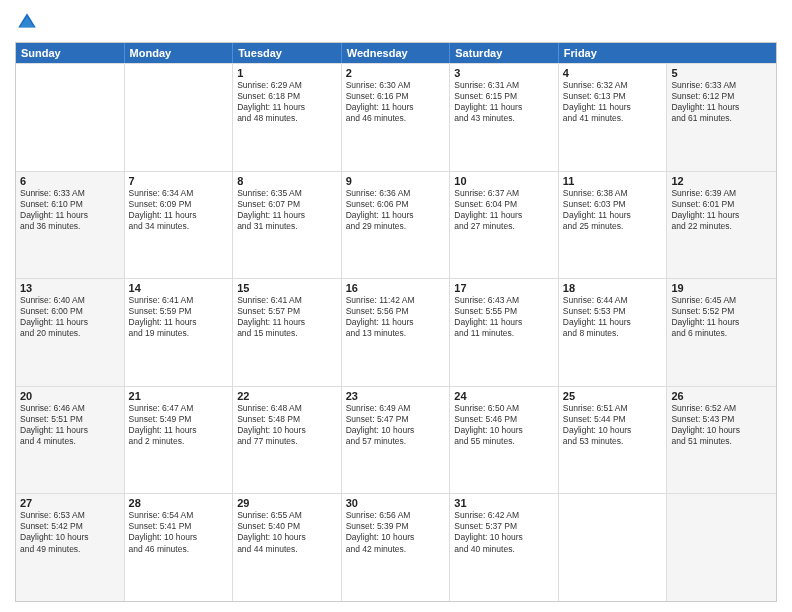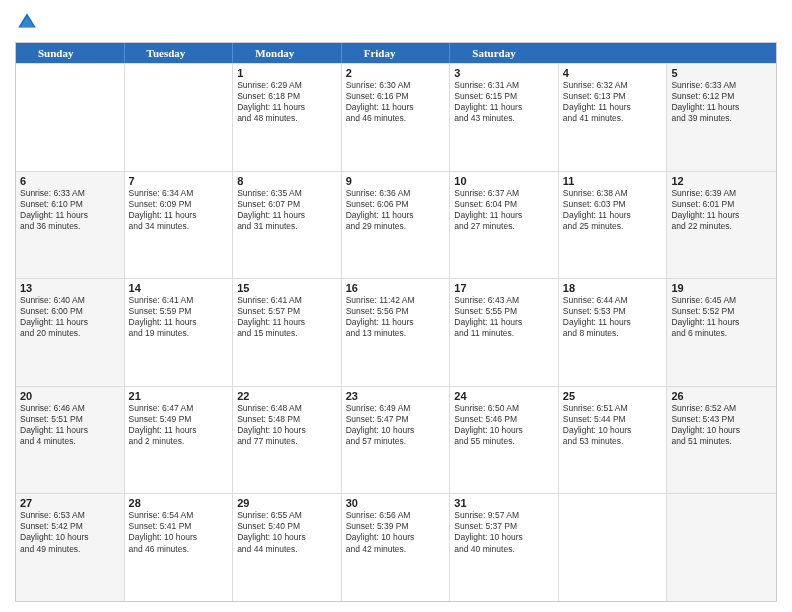--- a/index.html
+++ b/index.html
@@ -59,24 +59,23 @@
     }
     .cal-header {
       display: grid;
       grid-template-columns: repeat(7, 1fr);
       background: #2a6ebb;
     }
     .cal-header-cell {
       color: #fff;
       font-size: 11px;
       font-weight: bold;
-      padding: 4px 22px;
+      padding: 4px 5px;
       border-right: 1px solid #4a8edd;
       text-align: left;
-      font-family: Liberation Serif, serif;
     }
     .cal-header-cell:last-child { border-right: none; }
     .cal-body {
       flex: 1;
       display: flex;
       flex-direction: column;
     }
     .cal-row {
       display: grid;
       grid-template-columns: repeat(7, 1fr);
@@ -127,24 +126,25 @@
     </div>
     <div class="title-block">
       <div class="month-title"></div>
       <div class="location"></div>
     </div>
   </div>
 
   <div class="calendar">
     <div class="cal-header">
     <div class="cal-header-cell">Sunday</div>
+        <div class="cal-header-cell">Monday</div>
         <div class="cal-header-cell">Tuesday</div>
-        <div class="cal-header-cell">Monday</div>
+        <div class="cal-header-cell">Wednesday</div>
+        <div class="cal-header-cell">Saturday</div>
         <div class="cal-header-cell">Friday</div>
-        <div class="cal-header-cell">Saturday</div>
       </div>
     <div class="cal-body">
     <div class="cal-row">
           <div class="cal-cell empty"></div>
           <div class="cal-cell empty"></div>
           <div class="cal-cell empty">
             <span class="day-number">1</span>
             <span class="cell-line">Sunrise: 6:29 AM</span>
             <span class="cell-line">Sunset: 6:18 PM</span>
             <span class="cell-line">Daylight: 11 hours</span>
@@ -169,21 +169,21 @@
             <span class="cell-line">Sunrise: 6:32 AM</span>
             <span class="cell-line">Sunset: 6:13 PM</span>
             <span class="cell-line">Daylight: 11 hours</span>
             <span class="cell-line">and 41 minutes.</span>
           </div>
           <div class="cal-cell shaded">
             <span class="day-number">5</span>
             <span class="cell-line">Sunrise: 6:33 AM</span>
             <span class="cell-line">Sunset: 6:12 PM</span>
             <span class="cell-line">Daylight: 11 hours</span>
-            <span class="cell-line">and 39 minutes.</span>
+            <span class="cell-line">and 61 minutes.</span>
           </div>
         </div>
         <div class="cal-row">
           <div class="cal-cell shaded">
             <span class="day-number">6</span>
             <span class="cell-line">Sunrise: 6:33 AM</span>
             <span class="cell-line">Sunset: 6:10 PM</span>
             <span class="cell-line">Daylight: 11 hours</span>
             <span class="cell-line">and 36 minutes.</span>
           </div>
@@ -356,21 +356,21 @@
           </div>
           <div class="cal-cell empty">
             <span class="day-number">30</span>
             <span class="cell-line">Sunrise: 6:56 AM</span>
             <span class="cell-line">Sunset: 5:39 PM</span>
             <span class="cell-line">Daylight: 10 hours</span>
             <span class="cell-line">and 42 minutes.</span>
           </div>
           <div class="cal-cell empty">
             <span class="day-number">31</span>
-            <span class="cell-line">Sunrise: 9:57 AM</span>
+            <span class="cell-line">Sunrise: 6:42 AM</span>
             <span class="cell-line">Sunset: 5:37 PM</span>
             <span class="cell-line">Daylight: 10 hours</span>
             <span class="cell-line">and 40 minutes.</span>
           </div>
           <div class="cal-cell empty"></div>
           <div class="cal-cell shaded"></div>
         </div>
       </div>
   </div>
 </div>

